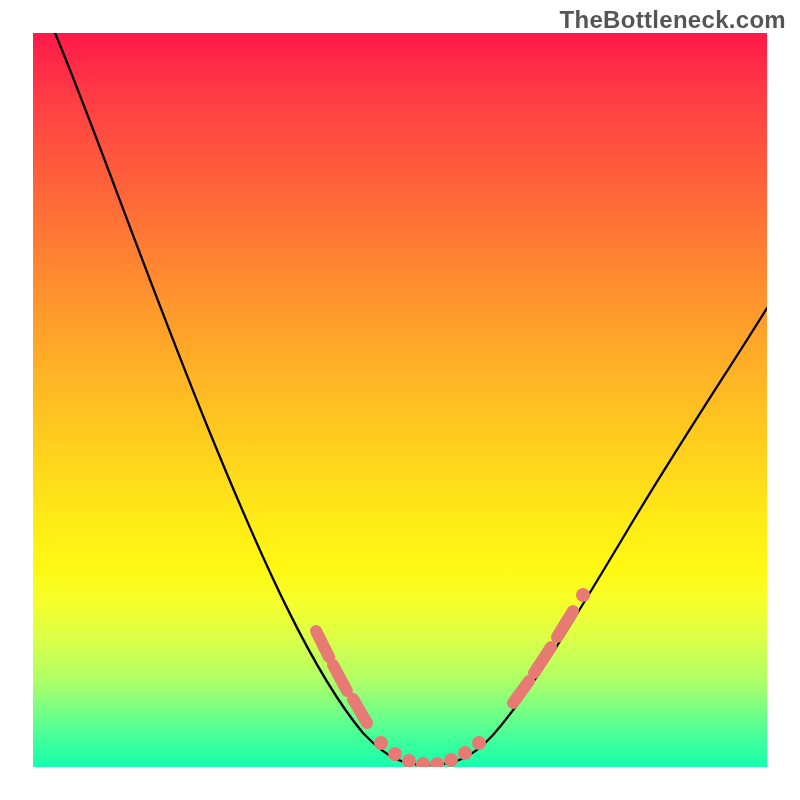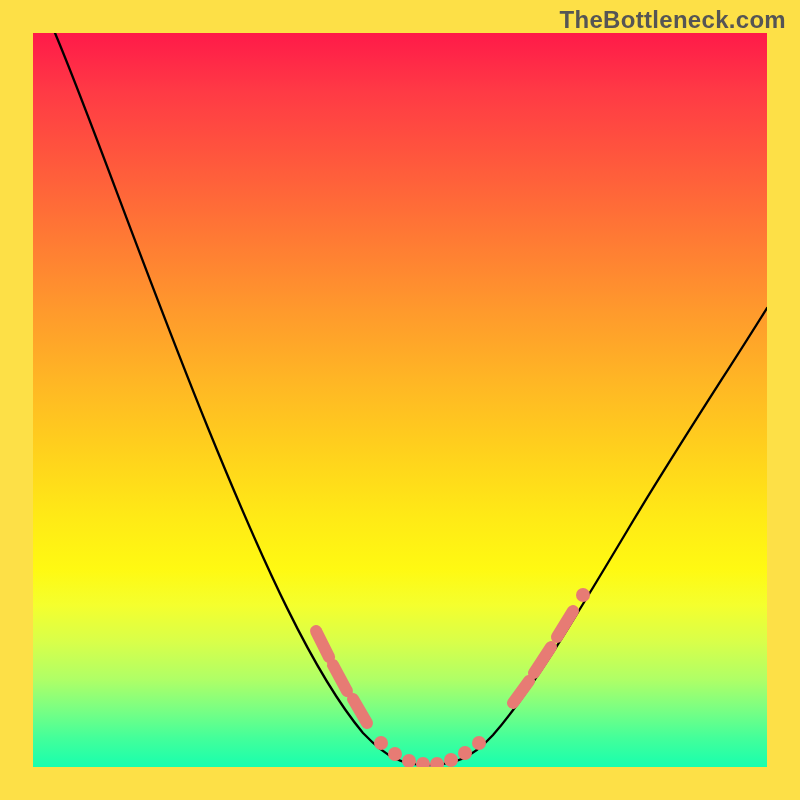--- a/index.html
+++ b/index.html
@@ -10,21 +10,21 @@
     overflow: hidden;
     background: #000;
     font-family: Arial, Helvetica, sans-serif;
   }
   .frame {
     position: absolute;
     left: 0;
     top: 0;
     width: 800px;
     height: 800px;
-    background: #fde047;
+    background: #ffffff;
   }
   .plot {
     position: absolute;
     left: 33px;
     top: 33px;
     width: 734px;
     height: 734px;
     background: linear-gradient(to bottom,
       #ff1a49 0%,
       #ff3a45 8%,

